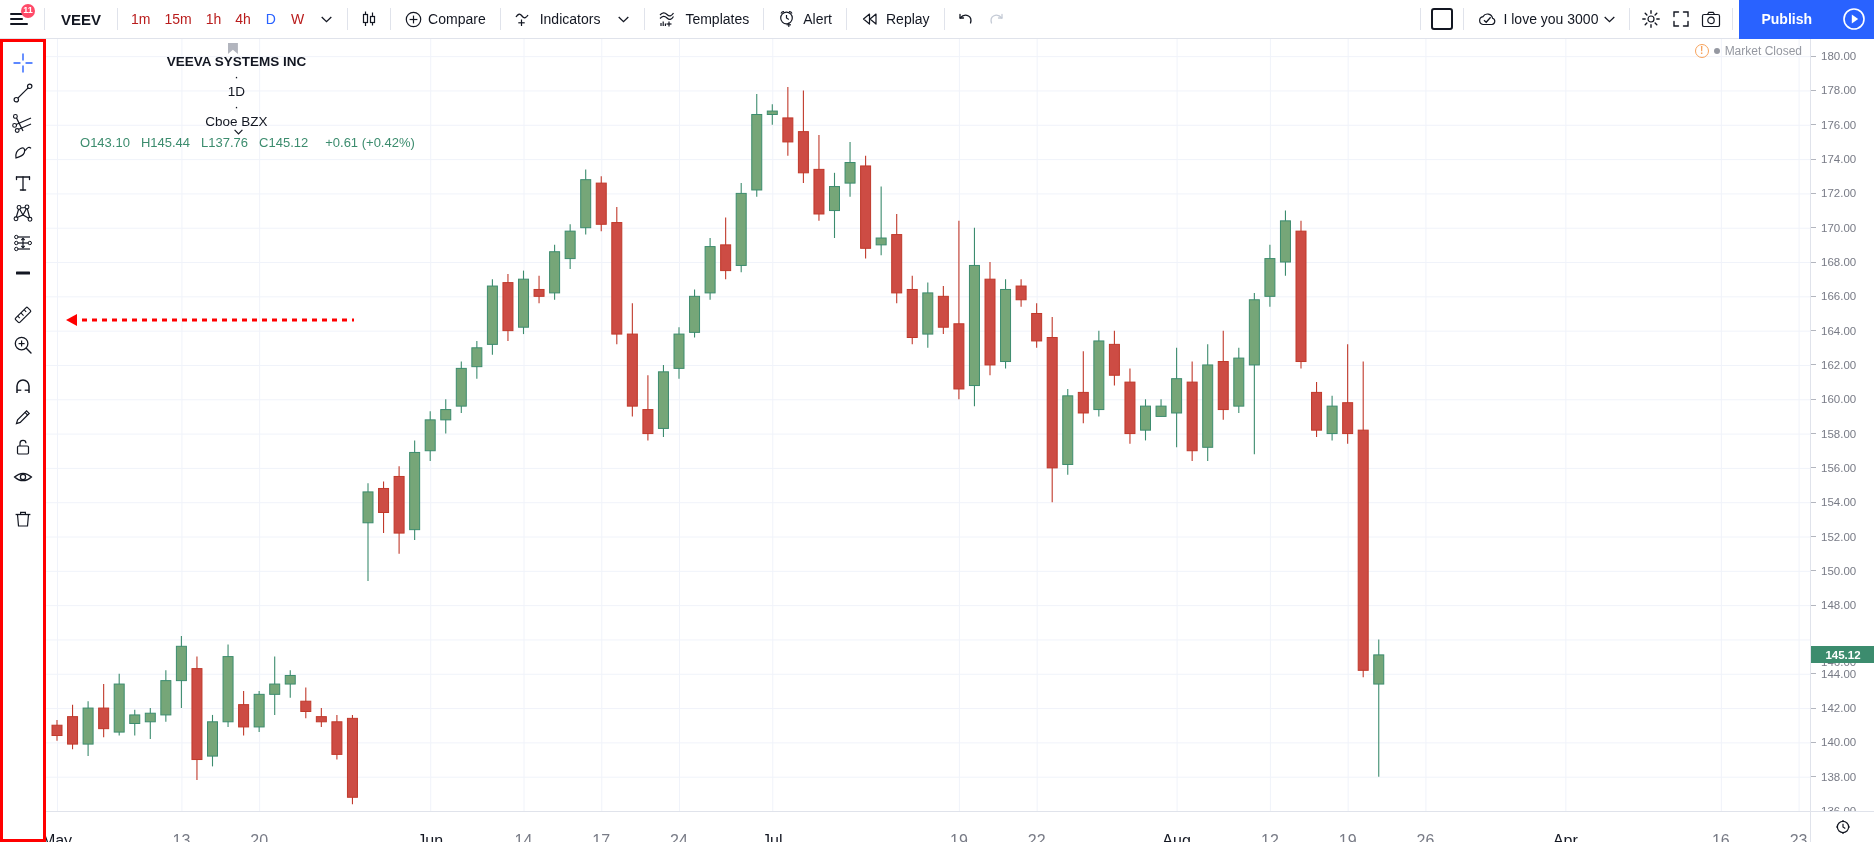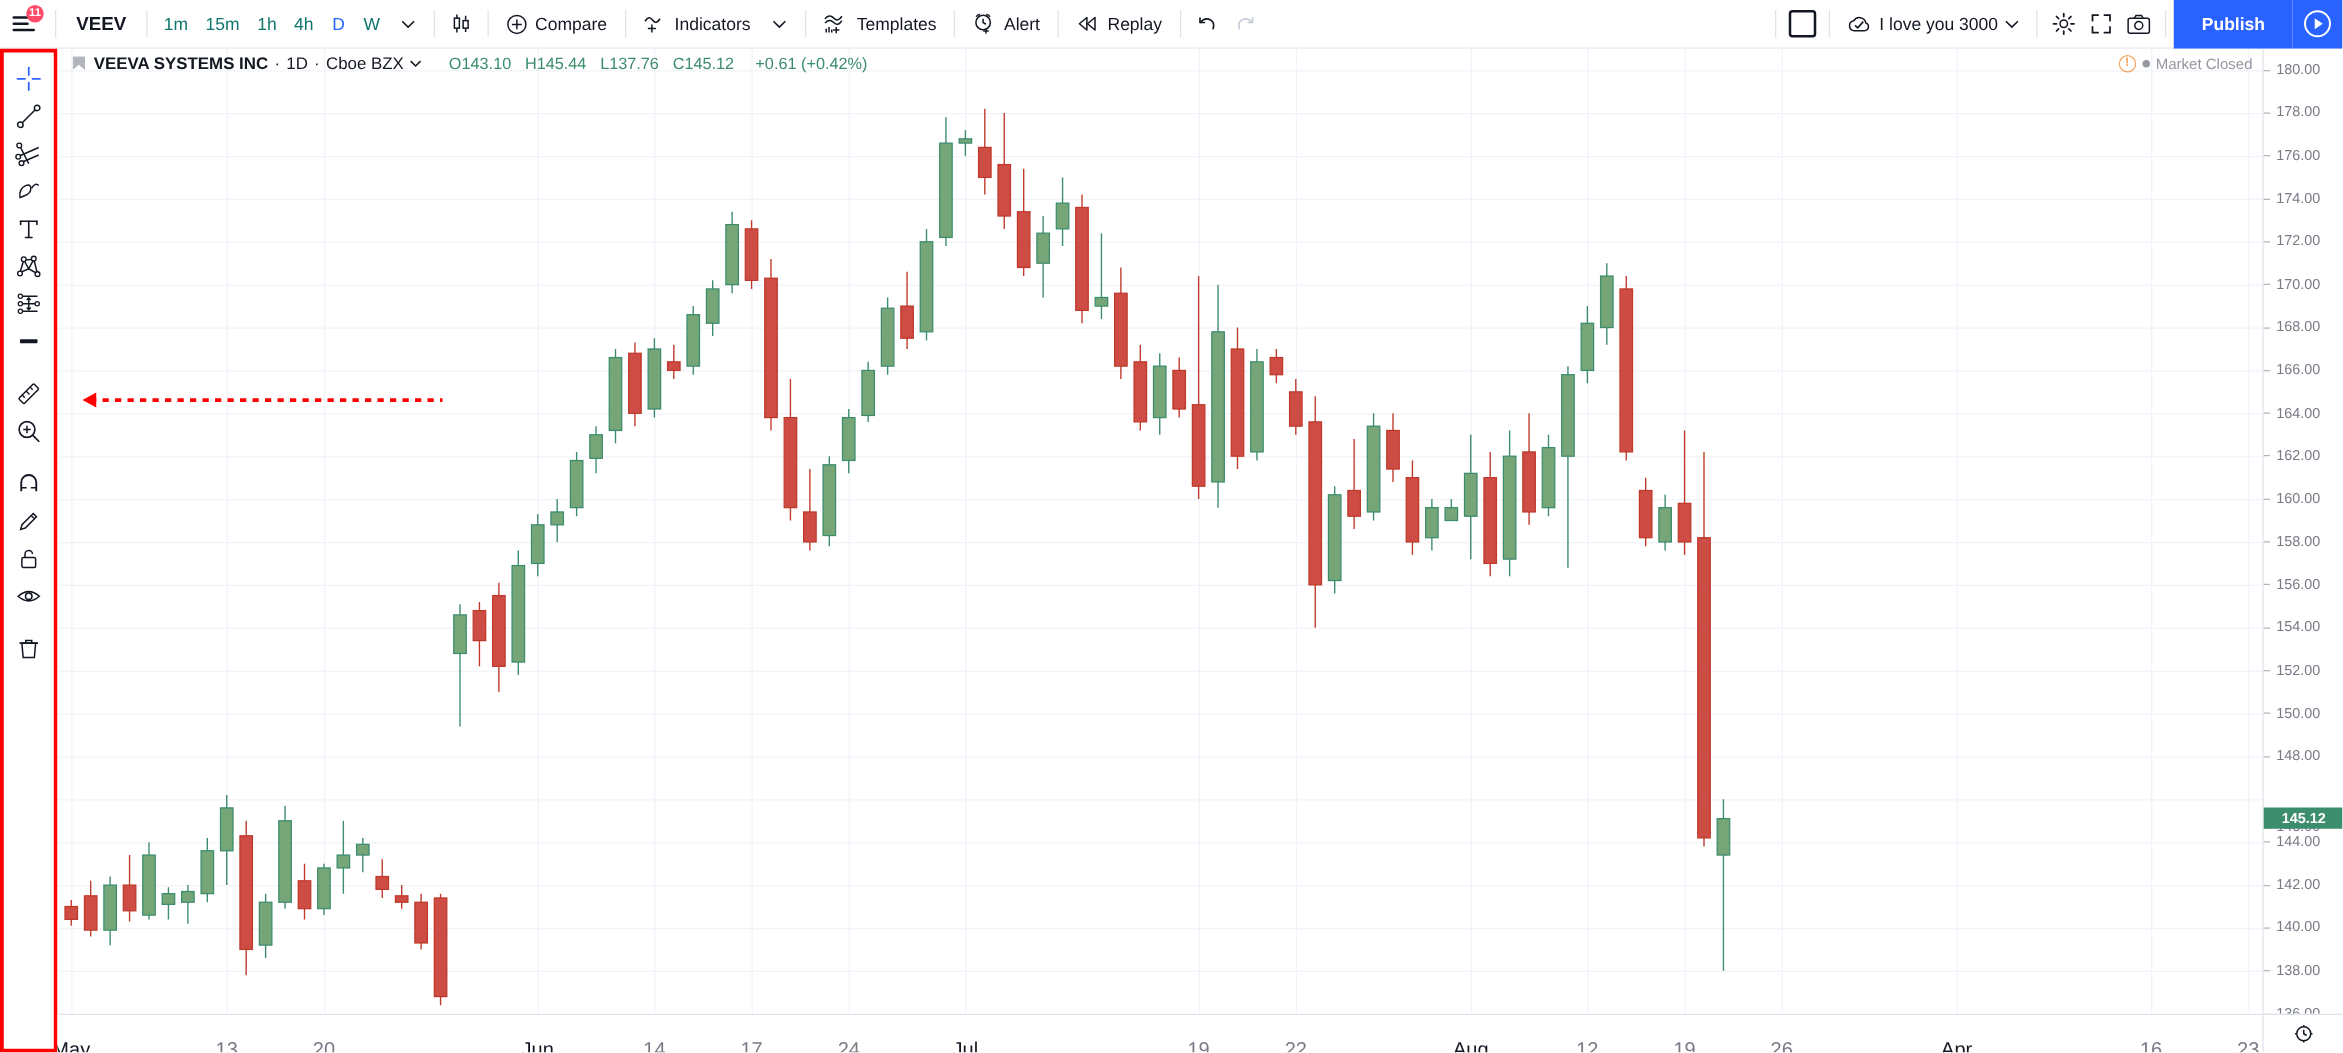--- a/index.html
+++ b/index.html
@@ -20,21 +20,21 @@
   .tb-group { display: flex; align-items: center; height: 39px; }
   .tb-sep { width: 1px; height: 22px; background: #e0e3eb; margin: 0 6px; flex: none; }
   .tb-btn {
     display: flex; align-items: center; gap: 6px;
     height: 28px; padding: 0 8px; border-radius: 4px;
     color: #131722; font-size: 14px; cursor: pointer; white-space: nowrap;
   }
   .tb-tf {
     height: 28px; min-width: 26px; padding: 0 7px; border-radius: 4px;
     display: flex; align-items: center; justify-content: center;
-    font-size: 14px; color: #0f766e; cursor: pointer;
+    font-size: 14px; color: #b91c1c; cursor: pointer;
   }
   .tb-tf.active { color: #2962ff; font-weight: 400; }
   .hamburger { position: relative; width: 38px; height: 39px; display: flex; align-items: center; justify-content: center; cursor: pointer; }
   .hb-lines { width: 18px; }
   .hb-lines span { display: block; height: 2px; background: #131722; border-radius: 1px; margin-bottom: 3px; }
   .hb-lines span:nth-child(1) { width: 18px; }
   .hb-lines span:nth-child(2) { width: 13px; }
   .hb-lines span:nth-child(3) { width: 18px; margin-bottom: 0; }
   .hb-badge {
     position: absolute; top: 4px; right: 3px;
@@ -83,21 +83,21 @@
   }
   .lb-gap { height: 12px; }
 
   
   .chart-area {
     position: absolute; left: 46px; top: 39px;
     width: 1828px; height: 803px; background: #fff; overflow: hidden;
   }
   .legend {
     position: absolute; left: 12px; top: 4px; display: flex; align-items: center;
-    gap: 0; font-size: 13px; z-index: 6; white-space: nowrap;
+    gap: 0; font-size: 13px; z-index: 6; white-space: nowrap; flex-direction: column;
   }
   .legend-flag {
     width: 10px; height: 11px; background: #b2b5be; margin-right: 7px;
     clip-path: polygon(0 0, 100% 0, 100% 100%, 50% 62%, 0 100%);
   }
   .legend-title { color: #131722; font-size: 13.5px; font-weight: 700; }
   .legend-sub { color: #131722; font-size: 13.5px; font-weight: 400; }
   .legend-chev { margin: 0 0 0 5px; }
   .ohlc { margin-left: 22px; color: #3c8c6e; font-size: 13px; display: flex; gap: 11px; }
   .ohlc .lbl { color: #3c8c6e; }

